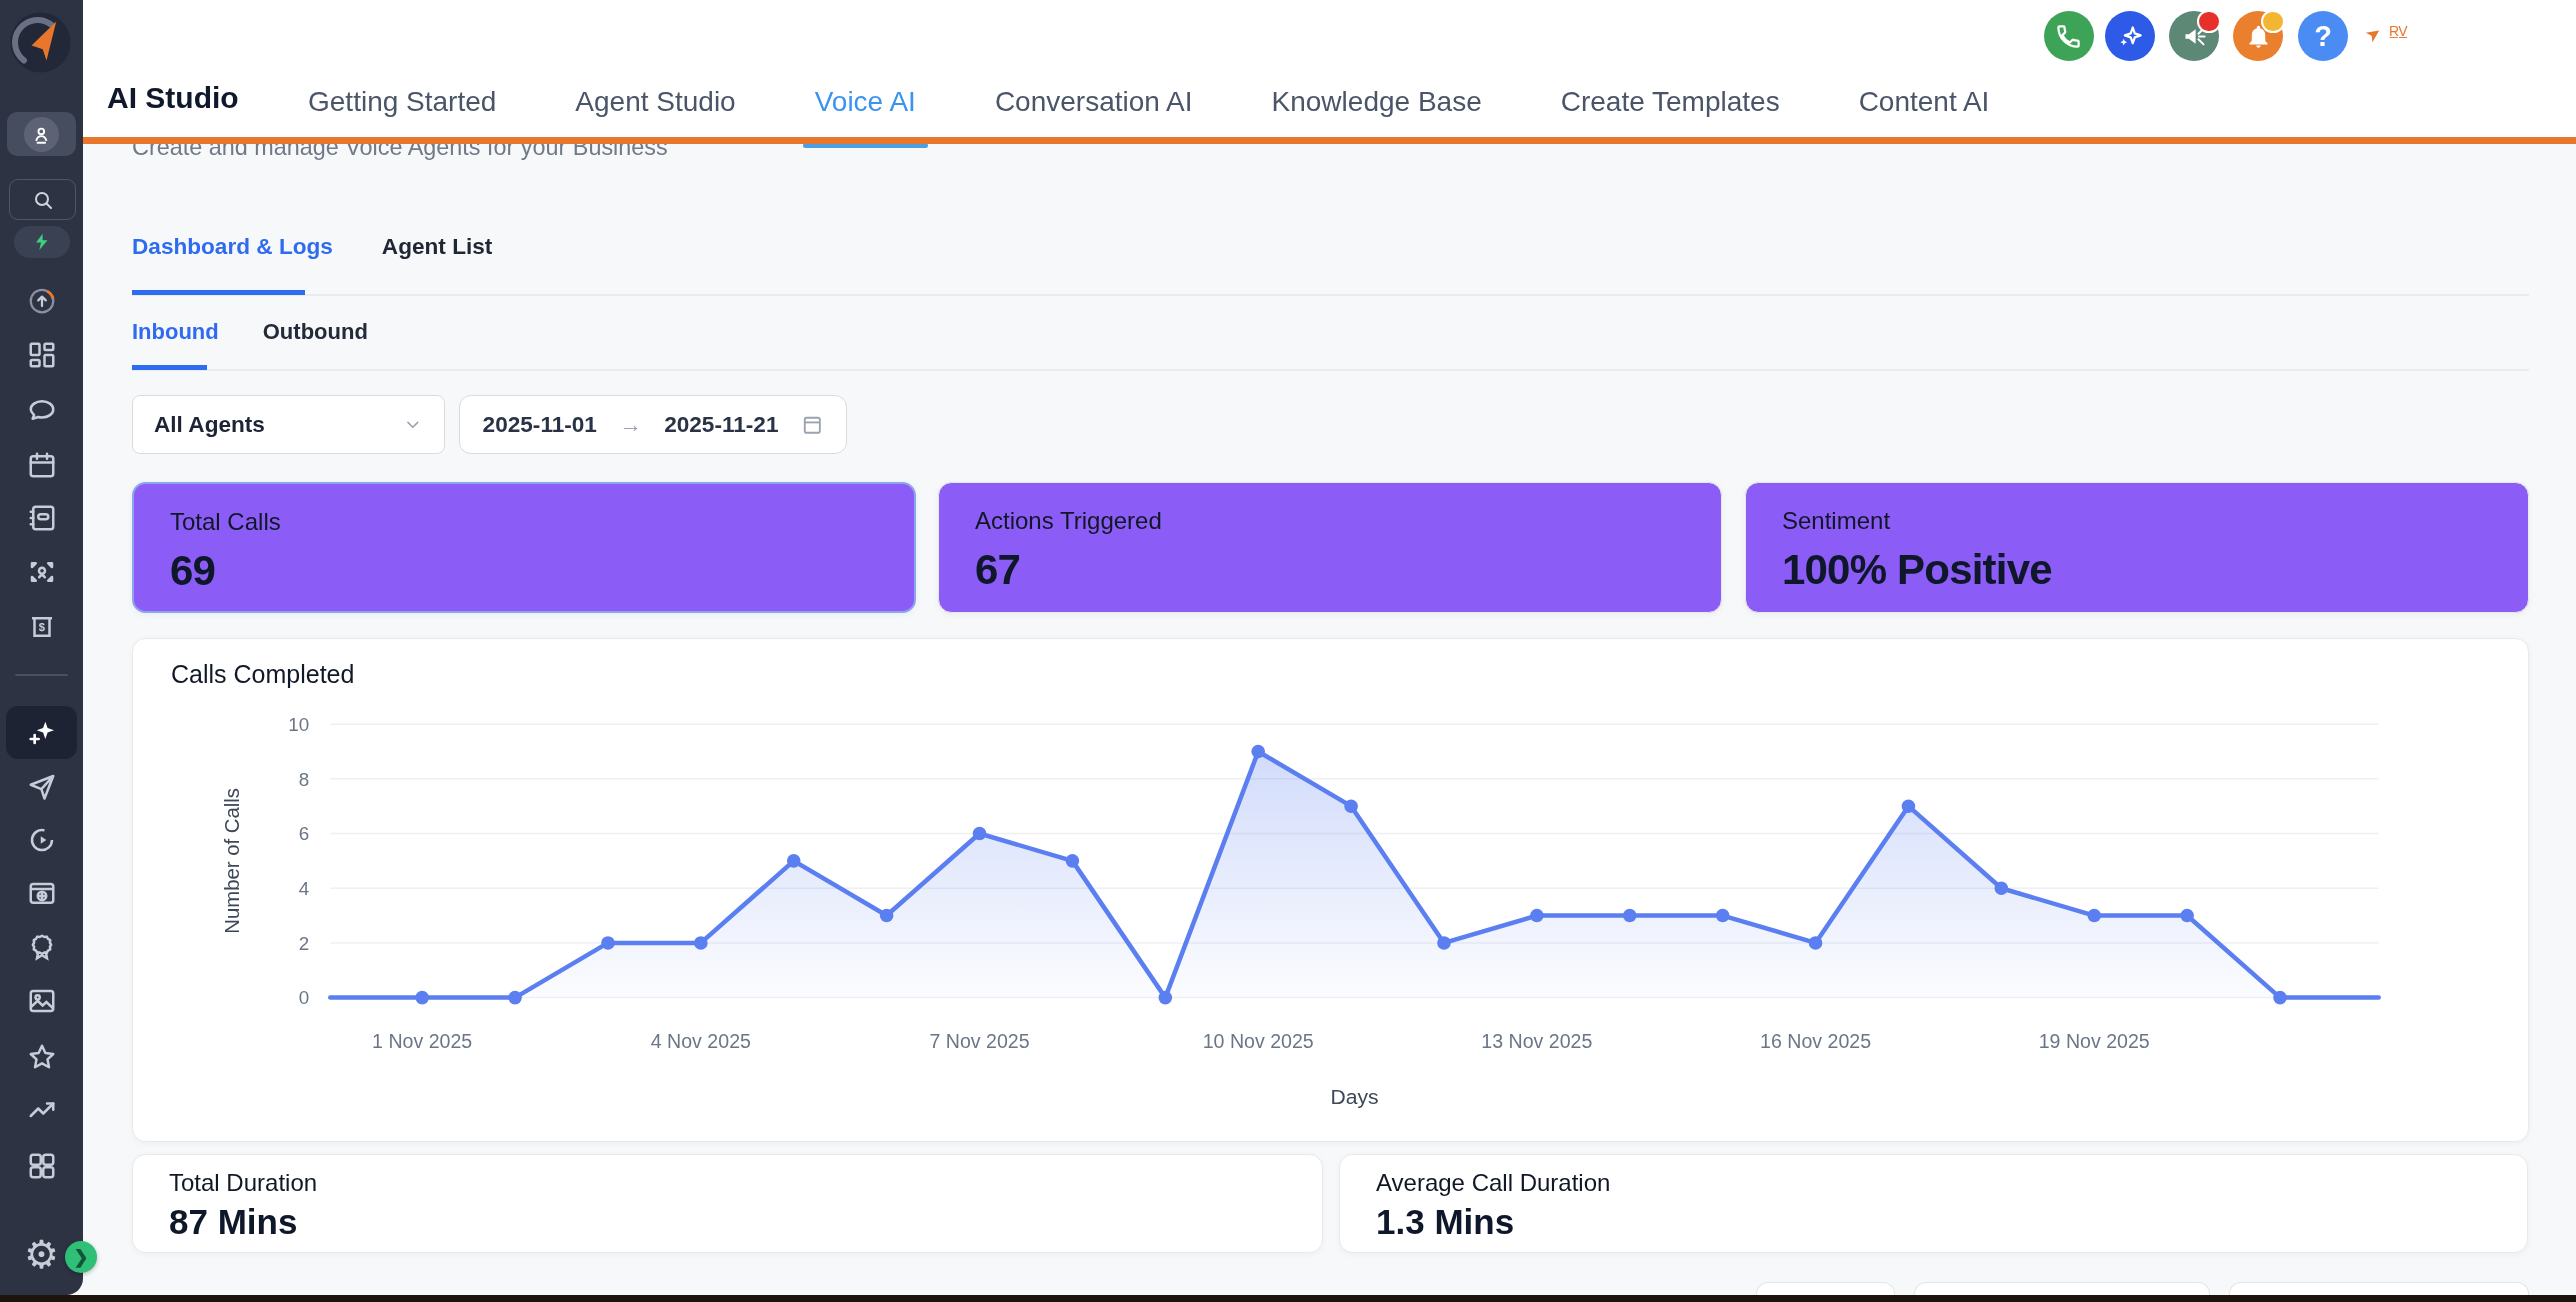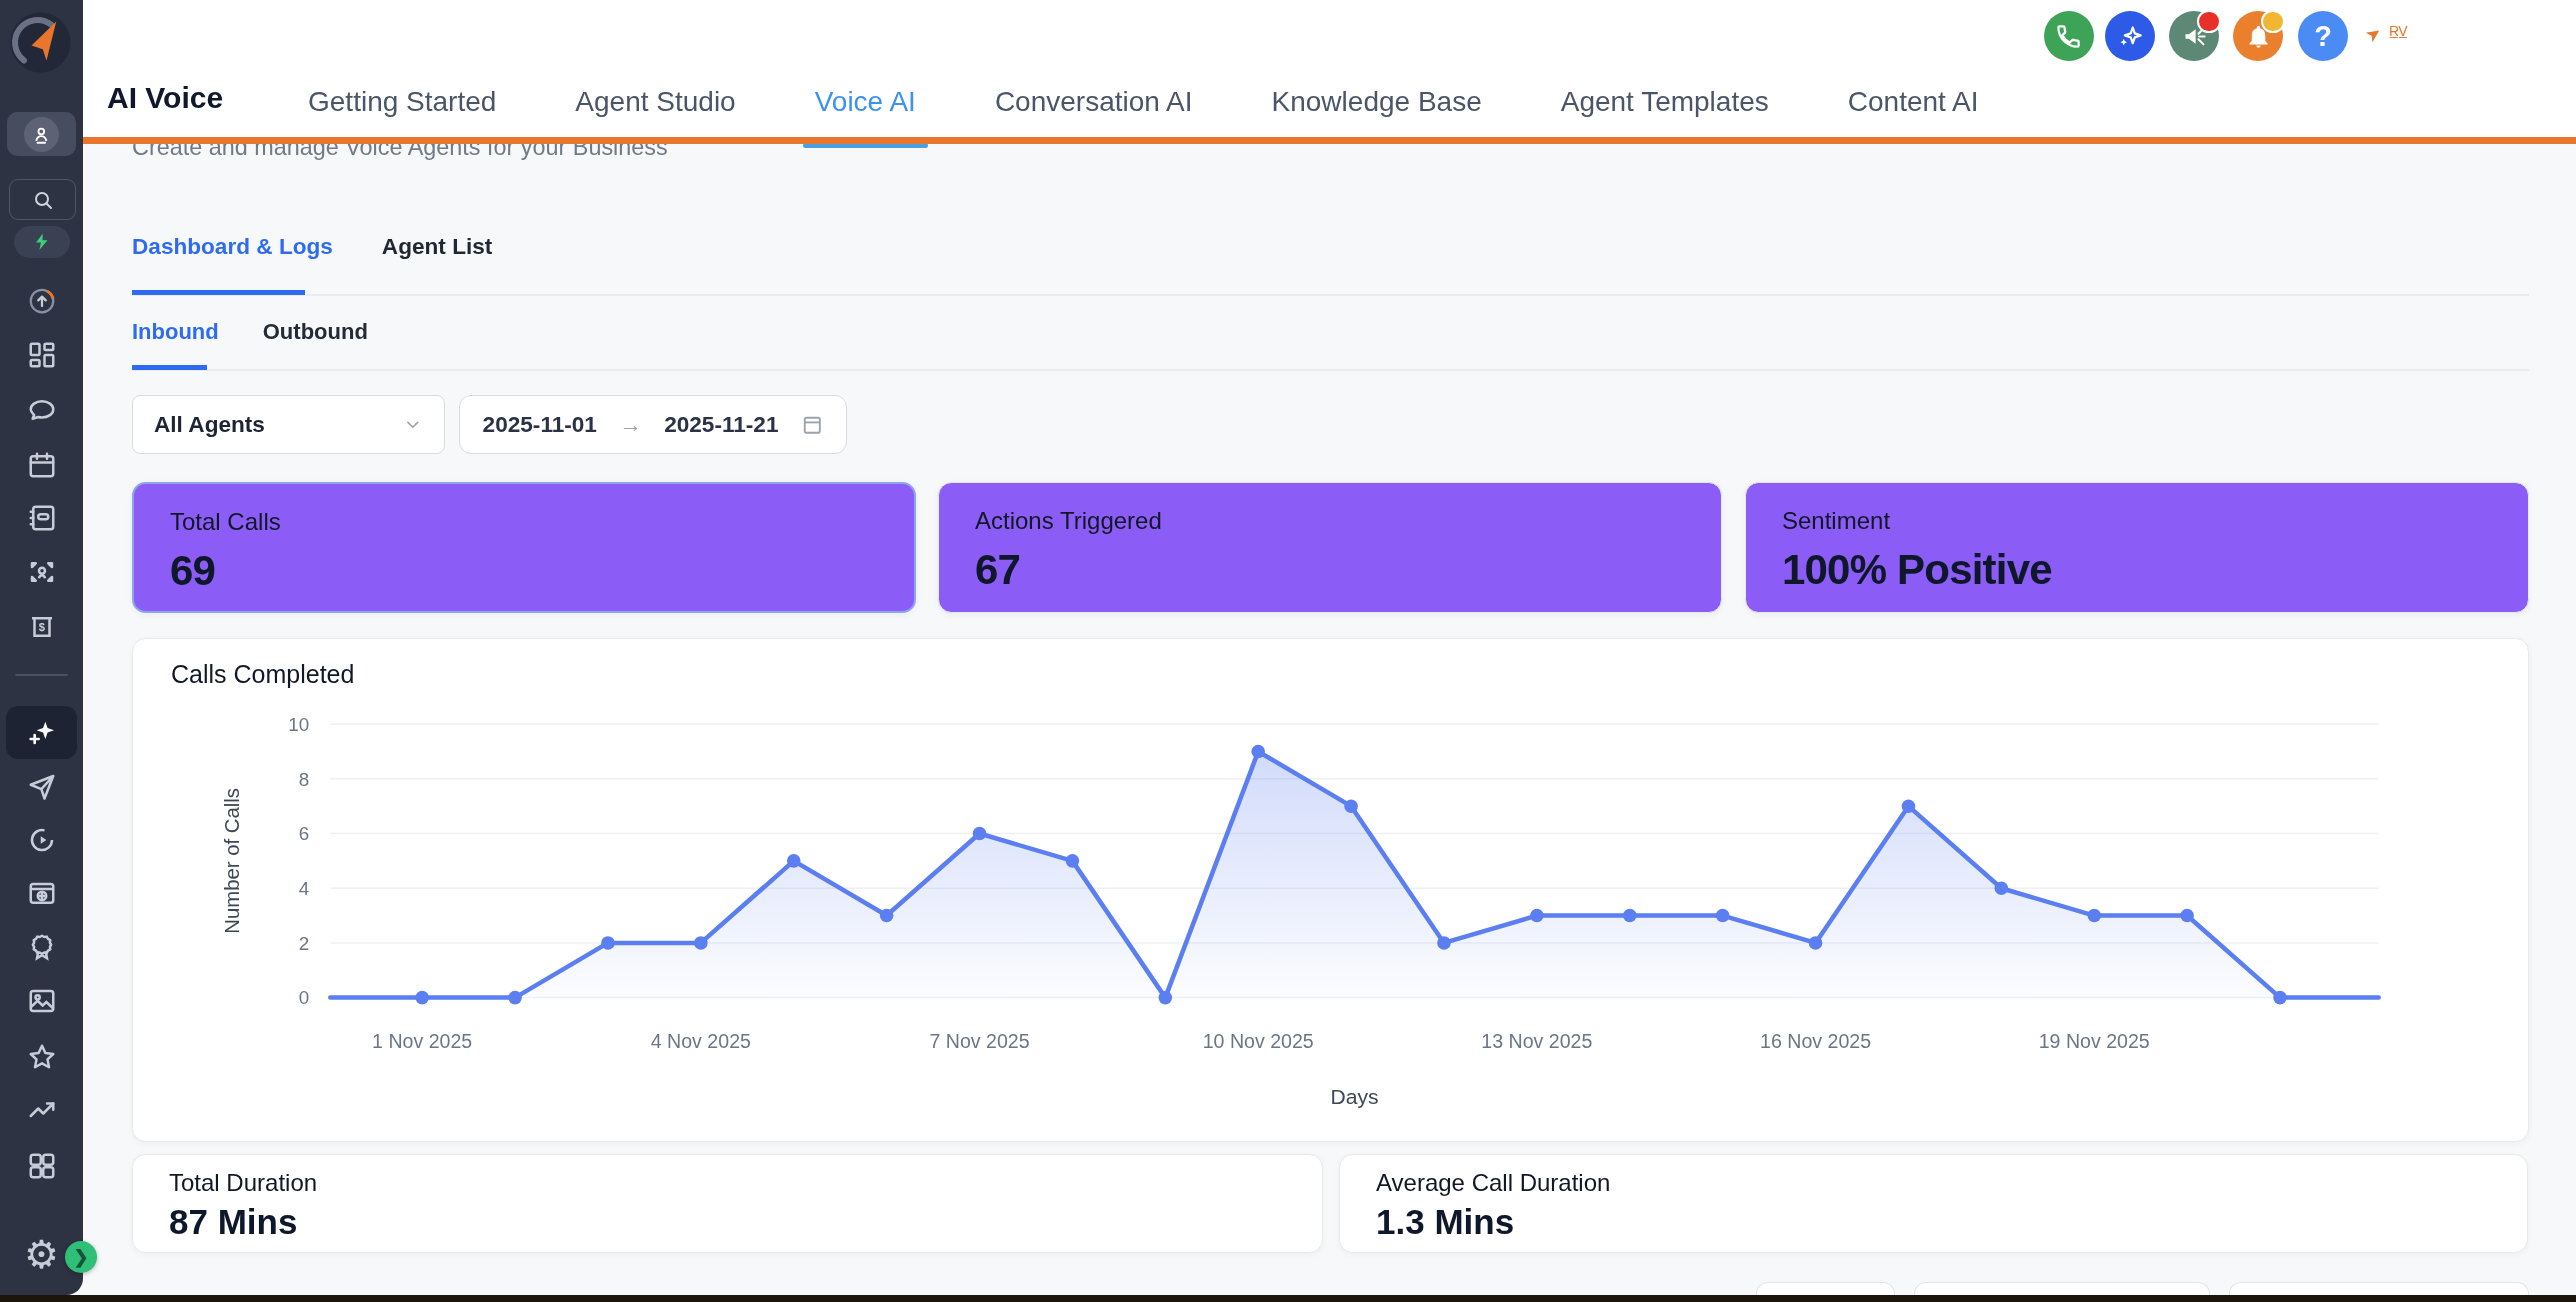--- a/index.html
+++ b/index.html
@@ -230,28 +230,28 @@
     </div>
 
     <div class="gear"><span>⚙</span></div>
   </div>
 
   <div class="expand-btn">
       <span>❯</span>
     </div>
 
   <div class="header">
-    <div class="page-title">AI Voice</div>
+    <div class="page-title">AI Studio</div>
     <div class="nav">
       <div class="nav-tab">Getting Started</div>
       <div class="nav-tab">Agent Studio</div>
       <div class="nav-tab active">Voice AI</div>
       <div class="nav-tab">Conversation AI</div>
       <div class="nav-tab">Knowledge Base</div>
-      <div class="nav-tab">Agent Templates</div>
+      <div class="nav-tab">Create Templates</div>
       <div class="nav-tab">Content AI</div>
     </div>
 
     <div class="hdr-actions">
       <div class="circle-btn" style="left:10.6px;background:#3da356">
         <svg viewBox="0 0 24 24" fill="none" stroke="#fff" stroke-width="2">
           <path d="M6.6 10.8c1.5 3 3.6 5.1 6.6 6.6l2.2-2.2c.3-.3.7-.4 1-.2 1.1.4 2.3.6 3.6.6.6 0 1 .4 1 1V20c0 .6-.4 1-1 1C10.8 21 3 13.2 3 4c0-.6.4-1 1-1h3.5c.6 0 1 .4 1 1 0 1.2.2 2.4.6 3.6.1.3 0 .7-.2 1l-2.3 2.2z" stroke-linejoin="round"></path>
         </svg>
       </div>
       <div class="circle-btn" style="left:72px;background:#2d5be8">

